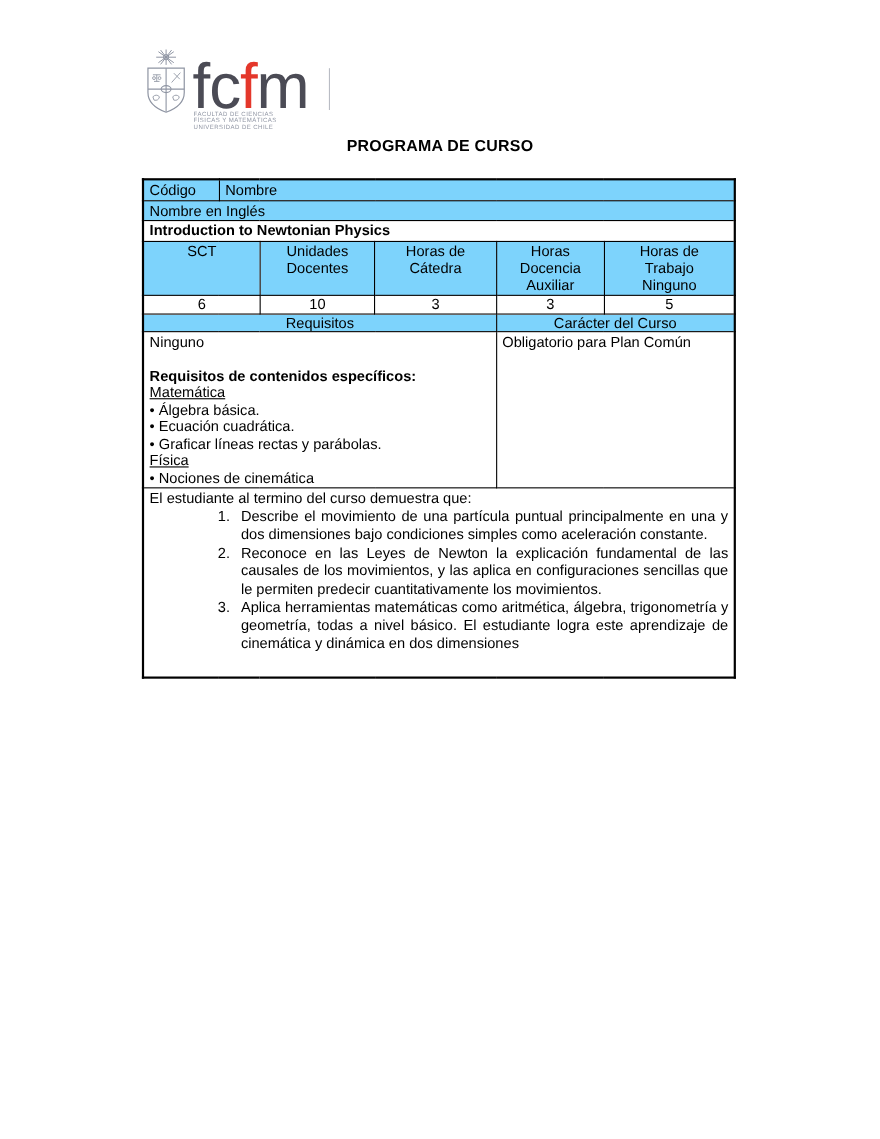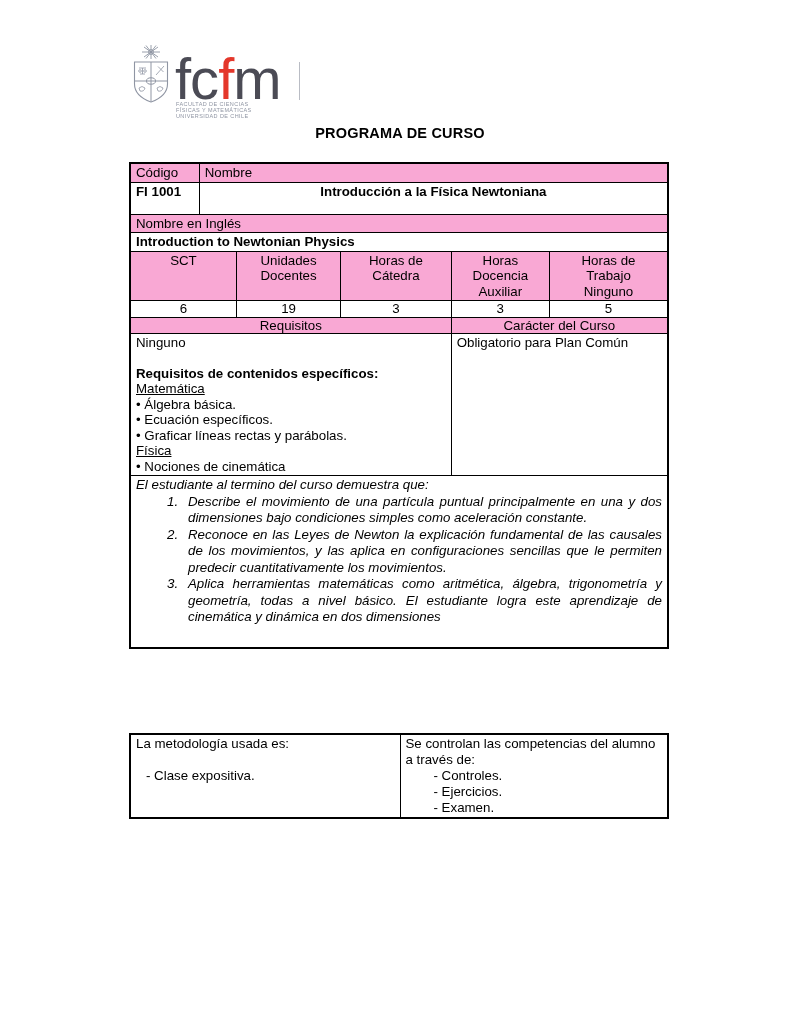--- a/index.html
+++ b/index.html
@@ -37,41 +37,41 @@
   
   table.tbl {
     position:absolute; left:129px; width:540px;
     border-collapse:collapse; table-layout:fixed;
     font-size:13.3px; line-height:15.5px;
     border:2px solid #000;
   }
   .t1 { top:162px; }
   .t2 { top:733px; }
   table.tbl td { border:1px solid #000; padding:1px 5px; vertical-align:top; overflow:hidden; }
-  td.hdr { background:#f9a8d4; }
+  td.hdr { background:#7dd3fc; }
   td.center { text-align:center; }
   td.mid { vertical-align:middle; padding:1px 2px;text-align:center; }
   .b { font-weight:bold; }
   .u { text-decoration:underline; }
   tr.h18 td { height:18px; }
   tr.h32 td { height:32px; }
   tr.h16 td { height:16px;margin-left:48px; }
   tr.h46 td { height:46px; }
   tr.h15 td { height:15px; padding-top:0; padding-bottom:0; }
   td.req-cell { height:140px; }
   td.caracter-cell { }
-  td.res-cell { height:172px; line-height:16.5px;font-style:italic; }
+  td.res-cell { height:172px; line-height:16.5px; }
   .nw { display:inline-block; max-width:72px; }
   .nw80 { display:inline-block; max-width:84px; }
   .blank-line { height:15px; }
   .blank-line2 { height:16px; }
 
   
   ol.res-list { list-style:none; counter-reset:res; margin:0; padding:0 0 0 52px; }
-  ol.res-list li { counter-increment:res; position:relative; text-align:justify; }
+  ol.res-list li { counter-increment:res; position:relative; text-align:justify;margin-left:31px; }
   ol.res-list li::before {
     content:counter(res) "."; position:absolute; left:-21px; text-align:left;
   }
 
   .t2 td { line-height:16px; }
   .t2 td.body-cell { height:81px; }
   .indent10 { padding-left:10px; }
   .indent28 { padding-left:28px; }
 </style>
 </head>
@@ -125,56 +125,52 @@
         <col style="width:104px">
       <col style="width:110px">
         <col style="width:98px">
         <col style="width:118px">
     </colgroup>
     <tbody>
       <tr class="h18">
         <td class="hdr">Código</td>
         <td class="hdr" colspan="5">Nombre</td>
       </tr>
-      <tr class="h32">
-        <td class="b">FI 1001</td>
-        <td class="b center" colspan="5">Introducción a la Física Newtoniana</td>
-      </tr>
       <tr class="h18">
         <td class="hdr" colspan="6">Nombre en Inglés</td>
       </tr>
       <tr class="h16">
         <td class="b" colspan="6">Introduction to Newtonian Physics</td>
       </tr>
       <tr class="h46">
         <td class="hdr center mid" colspan="2"><span>SCT</span></td>
         <td class="hdr center mid"><span class="nw80">Unidades Docentes</span></td>
         <td class="hdr center mid"><span class="nw">Horas de Cátedra</span></td>
         <td class="hdr center mid"><span class="nw">Horas Docencia Auxiliar</span></td>
         <td class="hdr center mid"><span class="nw">Horas de Trabajo Ninguno</span></td>
       </tr>
       <tr class="h15">
         <td class="center" colspan="2">6</td>
-        <td class="center">19</td>
+        <td class="center">10</td>
         <td class="center">3</td>
         <td class="center">3</td>
         <td class="center">5</td>
       </tr>
       <tr class="h15">
         <td class="hdr center" colspan="4">Requisitos</td>
         <td class="hdr center" colspan="2">Carácter del Curso</td>
       </tr>
       <tr>
         <td class="req-cell" colspan="4">
           <div>Ninguno</div>
           <div class="blank-line"></div>
           <div class="b">Requisitos de contenidos específicos:</div>
           <div class="u">Matemática</div>
           <div>• Álgebra básica.</div>
-          <div>• Ecuación específicos.</div>
+          <div>• Ecuación cuadrática.</div>
           <div>• Graficar líneas rectas y parábolas.</div>
           <div class="u">Física</div>
           <div>• Nociones de cinemática</div>
         </td>
         <td class="caracter-cell" colspan="2">Obligatorio para Plan Común</td>
       </tr>
       <tr>
         <td class="res-cell" colspan="6">
           <div>El estudiante al termino del curso demuestra que:</div>
           <ol class="res-list">
@@ -186,29 +182,16 @@
       </tr>
     </tbody>
   </table>
 
   <table class="tbl t2">
     <colgroup>
       <col style="width:270px">
         <col style="width:268px">
     </colgroup>
     <tbody>
-      <tr>
-        <td class="body-cell">
-          <div>La metodología usada es:</div>
-          <div class="blank-line2"></div>
-          <div class="indent10">- Clase expositiva.</div>
-        </td>
-        <td class="body-cell">
-          <div>Se controlan las competencias del alumno a través de:</div>
-          <div class="indent28">- Controles.</div>
-          <div class="indent28">- Ejercicios.</div>
-          <div class="indent28">- Examen.</div>
-        </td>
-      </tr>
     </tbody>
   </table>
 
 </div>
 
 </body></html>

